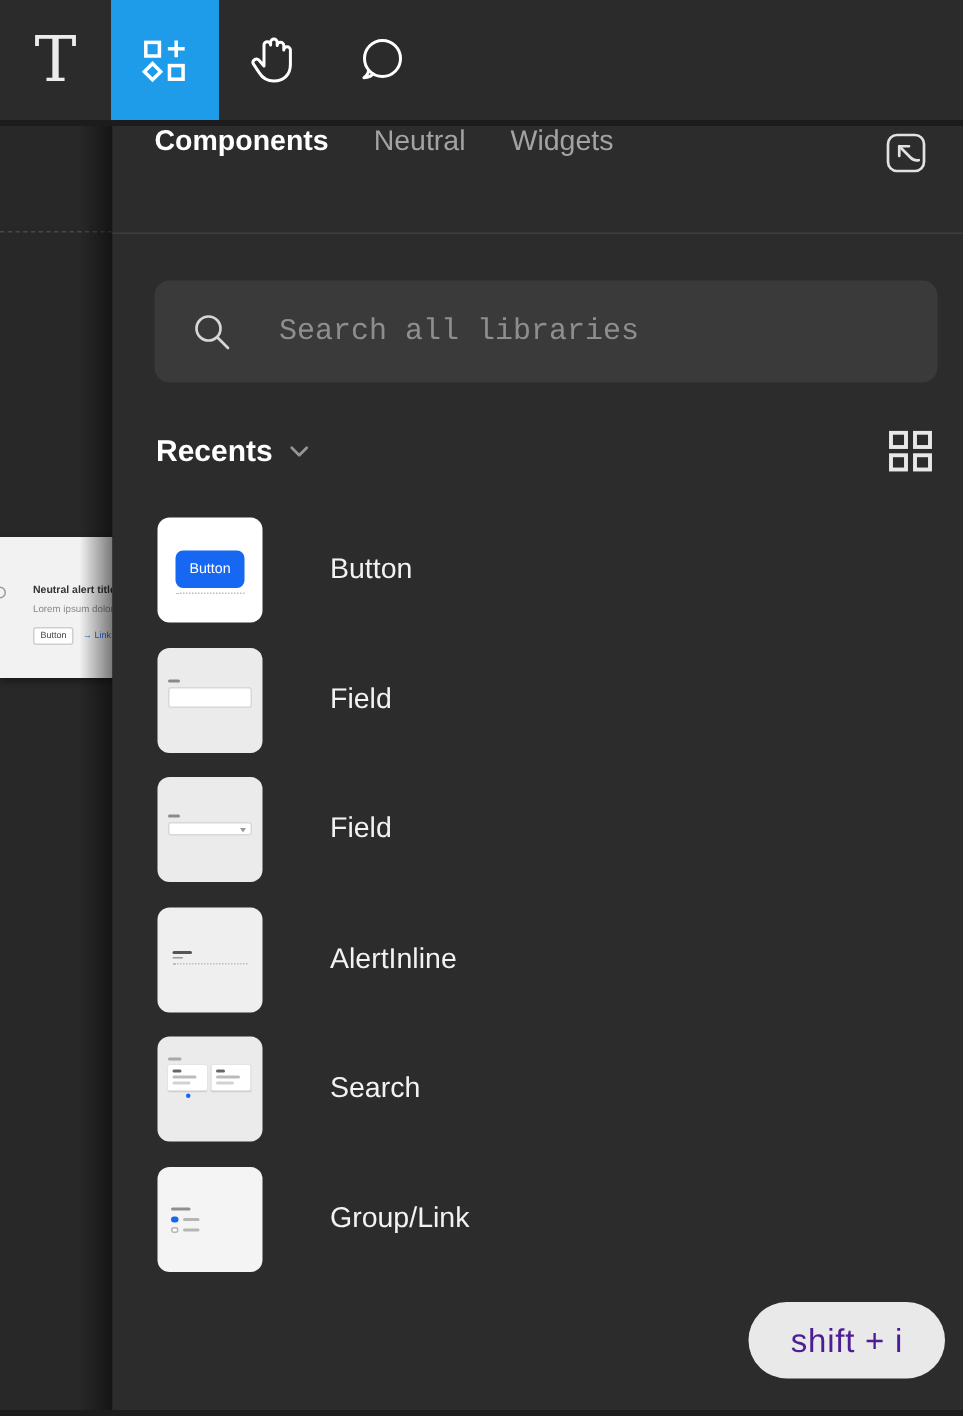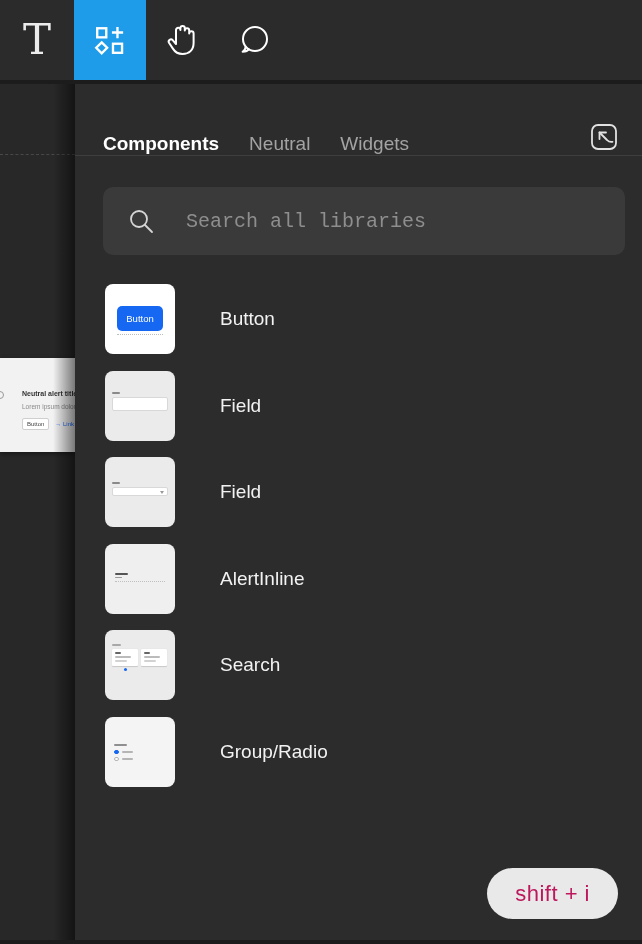--- a/index.html
+++ b/index.html
@@ -32,21 +32,21 @@
     color:#333; white-space:nowrap; }
   .alert-body { position:absolute; top:45px; left:22px; font-size:6.5px; color:#8a8a8a; white-space:nowrap; }
   .alert-actions { position:absolute; top:60px; left:22px; display:flex; align-items:center; gap:6px; }
   .alert-btn { display:inline-flex; align-items:center; justify-content:center;
     height:12px; padding:0 4px; background:#fff; border:1px solid #cfcfcf; border-radius:2px;
     font-size:6px; color:#444; white-space:nowrap; }
   .alert-link { font-size:6px; color:#1a6aff; white-space:nowrap; }
 
   
   .panel { position:relative; width:567px; background:#2c2c2c; }
-  .tabs-row { height:71px; display:flex; align-items:flex-end; padding:0 20px 0 28px; gap:30px; }
+  .tabs-row { height:71px; display:flex; align-items:flex-start; padding:0 20px 0 28px; gap:30px; }
   .tab { font-size:19px; color:#a3a3a3; cursor:pointer; }
   .tab.active { color:#ffffff; font-weight:700; }
   .popout-btn { margin-left:auto; width:36px; height:36px; display:flex; align-items:center;
     justify-content:center; cursor:pointer; }
   .divider { border-top:1px solid #3e3e3e; }
 
   .searchbox { margin:31px 17px 0 28px; height:68px; background:#3a3a3a; border-radius:10px;
     display:flex; align-items:center; padding-left:25px; }
   .searchbox input { margin-left:31px; flex:1; background:transparent; border:none; outline:none;
     font-size:20px; color:#e8e8e8; font-family:Liberation Mono, monospace; }
@@ -109,23 +109,23 @@
   .t-radio { background:#f4f4f4; }
   .t-radio .hd { left:9px; top:27px; width:13px; height:2px; background:#8f8f8f; }
   .radio-row { position:absolute; left:9px; display:flex; align-items:center; gap:3px; }
   .r1 { top:33px; } .r2 { top:40px; }
   .rdo { width:4.5px; height:4.5px; border-radius:50%; }
   .rdo.on { background:#1667f2; border:1px solid #1667f2; }
   .rdo.off { background:#fff; border:1px solid #b5b5b5; }
   .rlbl { width:11px; height:1.5px; background:#b5b5b5; border-radius:1px; }
 
   
-  .shortcut-pill { position:absolute; right:24px; bottom:25px; height:51px; padding:0 28px;
+  .shortcut-pill { position:absolute; right:12px; bottom:25px; height:51px; padding:0 28px;
     background:#e9e9e9; border-radius:26px; display:flex; align-items:center;
-    font-size:22px; font-weight:500; color:#be185d; letter-spacing:0.5px; }
+    font-size:22px; font-weight:500; color:#4c1d95; letter-spacing:0.5px; }
 </style>
 </head>
 <body>
 
 <div class="screen">
 
   <div class="toolbar">
     <div class="tool">
       <span class="t-glyph">T</span>
     </div>
@@ -182,20 +182,36 @@
       <div class="divider"></div>
 
       <div class="searchbox">
         <svg width="27" height="27" viewBox="0 0 27 27">
           <circle cx="11" cy="11" r="8" fill="none" stroke="#d6d6d6" stroke-width="1.8"></circle>
           <line x1="17" y1="17" x2="24" y2="24" stroke="#d6d6d6" stroke-width="1.8" stroke-linecap="round"></line>
         </svg>
         <input type="text" placeholder="Search all libraries" style="">
       </div>
 
+      <div class="recents-row">
+        <span class="recents-dd">
+          <span class="recents-title">Recents</span>
+          <svg width="13" height="9" viewBox="0 0 13 9">
+            <path d="M1.5 1.5 L6.5 6.5 L11.5 1.5" fill="none" stroke="#969696" stroke-width="1.8" stroke-linecap="round" stroke-linejoin="round"></path>
+          </svg>
+        </span>
+        <span class="grid-btn">
+          <svg width="30" height="28" viewBox="0 0 30 28">
+            <rect x="2" y="1.5" width="10" height="9.5" fill="none" stroke="#e8e8e8" stroke-width="2.6"></rect>
+            <rect x="18" y="1.5" width="10" height="9.5" fill="none" stroke="#e8e8e8" stroke-width="2.6"></rect>
+            <rect x="2" y="16.5" width="10" height="9.5" fill="none" stroke="#e8e8e8" stroke-width="2.6"></rect>
+            <rect x="18" y="16.5" width="10" height="9.5" fill="none" stroke="#e8e8e8" stroke-width="2.6"></rect>
+          </svg>
+        </span>
+      </div>
 
       <div class="list">
 
         <div class="list-item">
           <div class="thumb t-button">
             <div class="mini-btn">Button</div>
           </div>
           <span class="item-label">Button</span>
         </div>
 
@@ -248,21 +264,21 @@
             <i class="bar hd"></i>
             <div class="radio-row r1">
                 <span class="rdo on"></span>
                 <span class="rlbl"></span>
               </div>
             <div class="radio-row r2">
                 <span class="rdo off"></span>
                 <span class="rlbl"></span>
               </div>
           </div>
-          <span class="item-label">Group/Radio</span>
+          <span class="item-label">Group/Link</span>
         </div>
 
       </div>
     </div>
   </div>
 
   <div class="shortcut-pill">shift + i</div>
 </div>
 
 </body></html>

